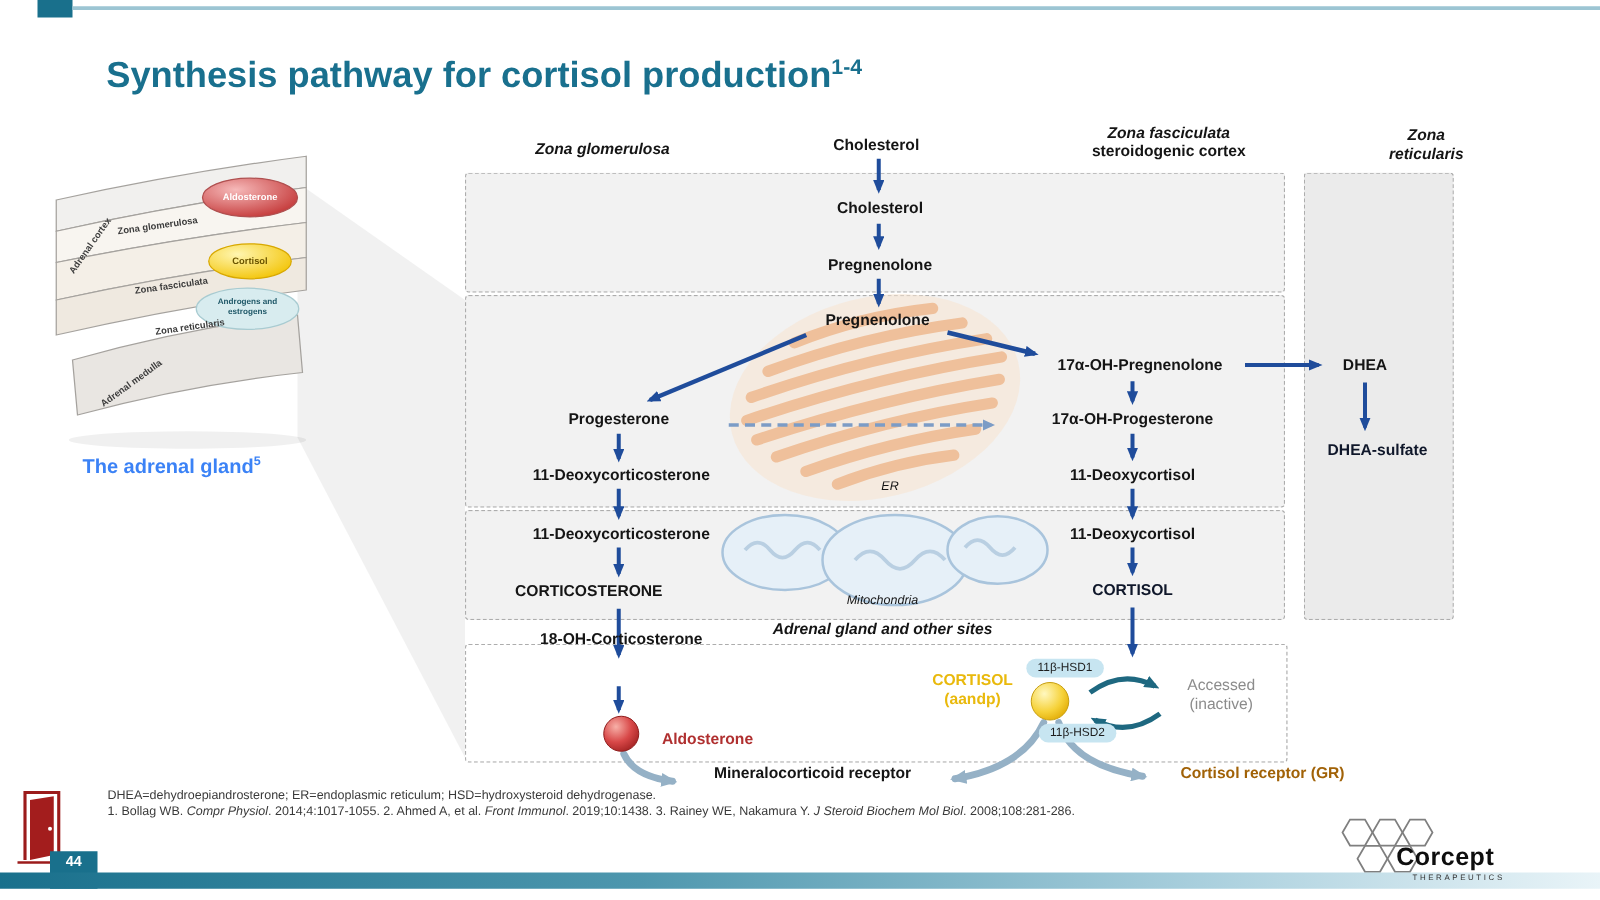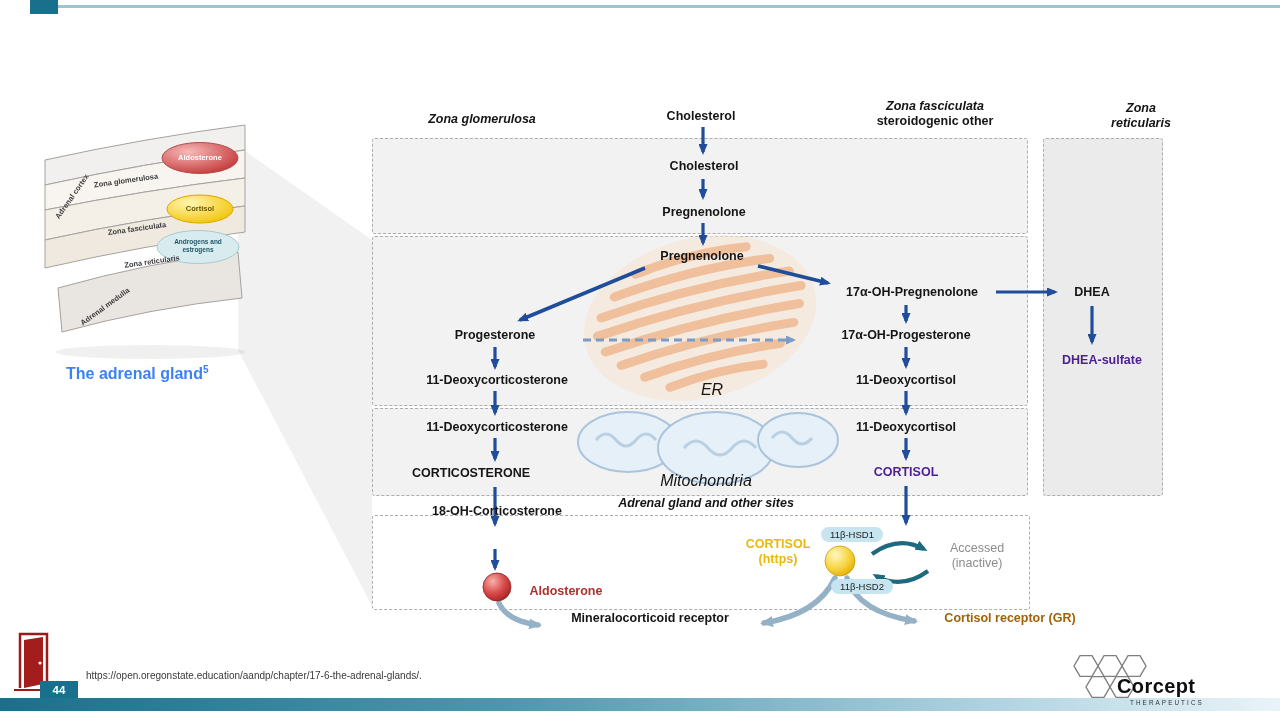--- a/index.html
+++ b/index.html
@@ -9,22 +9,22 @@
   .tline{position:absolute;left:58px;top:5px;right:0;height:2.5px;background:#9CC5D3;z-index:3;}
   .title{position:absolute;left:85px;top:44px;margin:0;font-size:29px;font-weight:700;color:#19708E;z-index:3;}
   .title sup{font-size:17px;}
   .dbox{position:absolute;border:1.6px dashed #ADADAD;background:#F2F2F2;border-radius:3px;z-index:1;}
   .dbox.white{background:#FFFFFF;}
   .dbox.rgt{background:#EBEBEB;}
   svg.layer{position:absolute;left:0;top:0;width:1280px;height:720px;pointer-events:none;}
   #back{z-index:0;} #art{z-index:2;}
   .lbl{position:absolute;transform:translateX(-50%);white-space:nowrap;font-weight:700;
        font-size:12.5px;color:#151515;z-index:3;text-align:center;line-height:15px;}
-  .it{font-style:italic;} .reg{font-weight:400;} .s11{font-size:16px;}
-  .teal{color:#4c1d95;} .red{color:#B03030;} .gold{color:#E9B90C;}
+  .it{font-style:italic;} .reg{font-weight:400;} .s11{font-size:10px;}
+  .teal{color:#0f172a;} .red{color:#B03030;} .gold{color:#E9B90C;}
   .purple{color:#a16207;} .gray{color:#8C8C8C;}
   .pill{position:absolute;transform:translateX(-50%);background:#C7E5F1;border-radius:9px;
         padding:2px 9px;font-size:9.5px;color:#1d1d1d;z-index:3;white-space:nowrap;}
   .g{position:absolute;font-size:7.5px;font-weight:700;color:#3c3c3c;white-space:nowrap;z-index:3;}
   .gw{color:#fff;} .gy{color:#6B5500;} .gb{color:#1F5868;font-weight:700;font-size:6.5px;line-height:8px;text-align:center;}
   .cap{position:absolute;left:66px;top:364px;font-size:16px;font-weight:700;color:#3b82f6;z-index:3;}
   .cap sup{font-size:10px;}
   .fn{position:absolute;left:86px;font-size:10px;color:#3A3A3A;z-index:3;white-space:nowrap;line-height:13px;}
   .bbar{position:absolute;left:0;top:698px;width:1280px;height:13px;z-index:2;
         background:linear-gradient(90deg,#19708C 0%,#4E97AE 40%,#A9CFDD 75%,#E9F4F8 100%);}
@@ -36,20 +36,21 @@
   .logosub{position:absolute;left:1130px;top:699px;font-size:6.3px;letter-spacing:2.1px;color:#333;z-index:3;}
 </style>
 </head>
 <body>
 
 <div class="slide">
 
   <div class="tchip"></div>
   <div class="tline"></div>
 
+  <h1 class="title"><span>Synthesis pathway for cortisol production</span><sup>1-4</sup></h1>
 
   <svg id="back" class="layer">
     <defs>
       <radialGradient id="gr" cx="35%" cy="30%" r="80%">
         <stop offset="0" stop-color="#F6B9B9"></stop>
           <stop offset="1" stop-color="#C23333"></stop>
       </radialGradient>
       <radialGradient id="gy" cx="35%" cy="30%" r="80%">
         <stop offset="0" stop-color="#FFF6B0"></stop>
           <stop offset="1" stop-color="#F2C200"></stop>
@@ -176,21 +177,21 @@
       <path d="M52 14 L58 3.6 L70 3.6 L76 14 L70 24.4 L58 24.4 Z"></path>
       <path d="M16 35 L22 24.6 L34 24.6 L40 35 L34 45.4 L22 45.4 Z"></path>
       <path d="M40 35 L46 24.6 L58 24.6 L64 35 L58 45.4 L46 45.4 Z"></path>
     </g>
   </svg>
 
   <div class="lbl it" style="left:482px;top:112px">Zona glomerulosa</div>
   <div class="lbl" style="left:701px;top:109px">Cholesterol</div>
   <div class="lbl" style="left:935px;top:99px">
     <div class="it">Zona fasciculata</div>
-    <div>steroidogenic other</div>
+    <div>steroidogenic cortex</div>
   </div>
   <div class="lbl it" style="left:1141px;top:101px">
     <div>Zona</div>
     <div>reticularis</div>
   </div>
 
   <div class="lbl" style="left:704px;top:159px">Cholesterol</div>
   <div class="lbl" style="left:704px;top:205px">Pregnenolone</div>
   <div class="lbl" style="left:702px;top:249px">Pregnenolone</div>
   <div class="lbl" style="left:495px;top:328px">Progesterone</div>
@@ -205,21 +206,21 @@
   <div class="lbl teal" style="left:906px;top:465px">CORTISOL</div>
   <div class="lbl it reg s11" style="left:706px;top:473px">Mitochondria</div>
   <div class="lbl it" style="left:706px;top:496px">Adrenal gland and other sites</div>
   <div class="lbl" style="left:1092px;top:285px">DHEA</div>
   <div class="lbl teal" style="left:1102px;top:353px">DHEA-sulfate</div>
 
   <div class="lbl" style="left:497px;top:504px">18-OH-Corticosterone</div>
   <div class="lbl red" style="left:566px;top:584px">Aldosterone</div>
   <div class="lbl gold" style="left:778px;top:537px">
     <div>CORTISOL</div>
-    <div>(https)</div>
+    <div>(aandp)</div>
   </div>
   <div class="pill" style="left:852px;top:527px">11β-HSD1</div>
   <div class="pill" style="left:862px;top:579px">11β-HSD2</div>
   <div class="lbl gray reg" style="left:977px;top:541px">
     <div>Accessed</div>
     <div>(inactive)</div>
   </div>
   <div class="lbl" style="left:650px;top:611px">Mineralocorticoid receptor</div>
   <div class="lbl purple" style="left:1010px;top:611px">Cortisol receptor (GR)</div>
 
@@ -229,21 +230,22 @@
   <span class="g" style="left:72px;top:192px;transform:translateX(-50%) rotate(-55deg)">Adrenal cortex</span>
   <span class="g" style="left:105px;top:302px;transform:translateX(-50%) rotate(-36deg)">Adrenal medulla</span>
   <span class="g gw" style="left:200px;top:153px;transform:translateX(-50%)">Aldosterone</span>
   <span class="g gy" style="left:200px;top:204px;transform:translateX(-50%)">Cortisol</span>
   <span class="g gb" style="left:198px;top:238px;transform:translateX(-50%)">
     <span style="display:block">Androgens and</span>
     <span style="display:block">estrogens</span>
   </span>
   <div class="cap"><span>The adrenal gland</span><sup>5</sup></div>
 
-  <div class="fn" style="top:669px">https://open.oregonstate.education/aandp/chapter/17-6-the-adrenal-glands/.</div>
+  <div class="fn" style="top:630px">DHEA=dehydroepiandrosterone; ER=endoplasmic reticulum; HSD=hydroxysteroid dehydrogenase.</div>
+  <div class="fn" style="top:643px"><span>1. Bollag WB. </span><i>Compr Physiol</i><span>. 2014;4:1017-1055. 2. Ahmed A, et al. </span><i>Front Immunol</i><span>. 2019;10:1438. 3. Rainey WE, Nakamura Y. </span><i>J Steroid Biochem Mol Biol</i><span>. 2008;108:281-286.</span></div>
 
   <div class="pchip"></div>
   <div class="bbar"></div>
   <div class="pnum">44</div>
   <div class="logoname">Corcept</div>
   <div class="logosub">THERAPEUTICS</div>
 
 </div>
 
 </body></html>

